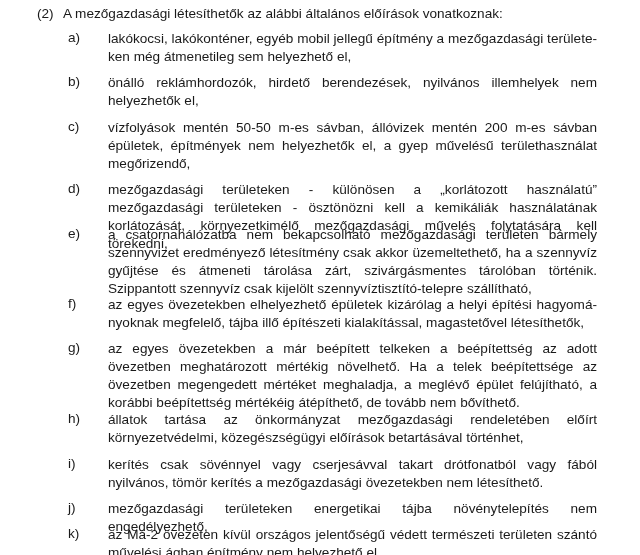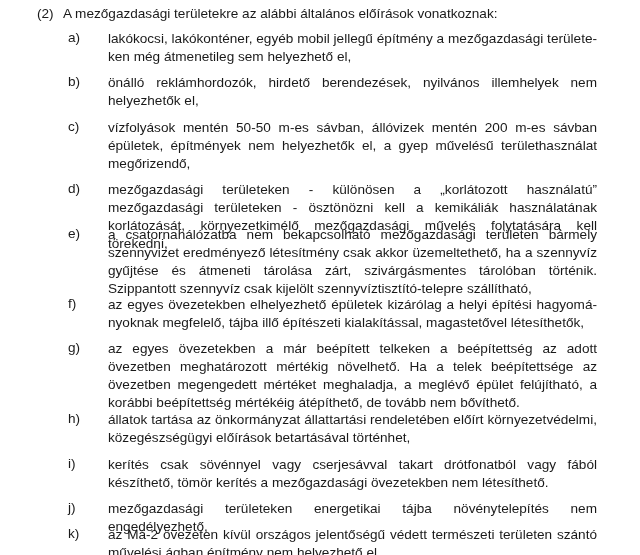--- a/index.html
+++ b/index.html
@@ -10,21 +10,21 @@
   .heading .num { display:inline-block; width:26px; }
   .item { position:absolute; left:68px; width:529px; }
   .item .lbl { position:absolute; left:0; top:0; width:28px; }
   .item .txt { margin-left:40px; line-height:18px; text-align:justify; text-align-last:left; }
 </style>
 </head>
 <body>
 
 <div class="doc">
   <div class="heading">
-    <span class="num">(2)</span><span>A mezőgazdasági területekre az alábbi általános előírások vonatkoznak:</span>
+    <span class="num">(2)</span><span>A mezőgazdasági létesíthetők az alábbi általános előírások vonatkoznak:</span>
   </div>
 
   <div class="item" style="top:30px">
     <span class="lbl">a)</span>
     <div class="txt">lakókocsi, lakókonténer, egyéb mobil jellegű építmény a mezőgazdasági területe­ken még átmenetileg sem helyezhető el,</div>
   </div>
   <div class="item" style="top:74px">
     <span class="lbl">b)</span>
     <div class="txt">önálló reklámhordozók, hirdető berendezések, nyilvános illemhelyek nem helyezhe­tők el,</div>
   </div>
@@ -43,25 +43,25 @@
   <div class="item" style="top:296px">
     <span class="lbl">f)</span>
     <div class="txt">az egyes övezetekben elhelyezhető épületek kizárólag a helyi építési hagyomá­nyoknak megfelelő, tájba illő építészeti kialakítással, magastetővel létesíthetők,</div>
   </div>
   <div class="item" style="top:340px">
     <span class="lbl">g)</span>
     <div class="txt">az egyes övezetekben a már beépített telkeken a beépítettség az adott övezetben meghatározott mértékig növelhető. Ha a telek beépítettsége az övezetben megen­gedett mértéket meghaladja, a meglévő épület felújítható, a korábbi beépítettség mértékéig átépíthető, de tovább nem bővíthető.</div>
   </div>
   <div class="item" style="top:411px">
     <span class="lbl">h)</span>
-    <div class="txt">állatok tartása az önkormányzat állattartási rendeletében előírt környezetvédelmi, közegészségügyi előírások betartásával történhet,</div>
+    <div class="txt">állatok tartása az önkormányzat mezőgazdasági rendeletében előírt környezetvédelmi, közegészségügyi előírások betartásával történhet,</div>
   </div>
   <div class="item" style="top:456px">
     <span class="lbl">i)</span>
-    <div class="txt">kerítés csak sövénnyel vagy cserjesávval takart drótfonatból vagy fából készíthető, tömör kerítés a mezőgazdasági övezetekben nem létesíthető.</div>
+    <div class="txt">kerítés csak sövénnyel vagy cserjesávval takart drótfonatból vagy fából nyilvános, tömör kerítés a mezőgazdasági övezetekben nem létesíthető.</div>
   </div>
   <div class="item" style="top:500px">
     <span class="lbl">j)</span>
     <div class="txt">mezőgazdasági területeken energetikai tájba növénytelepítés nem engedélyezhető,</div>
   </div>
   <div class="item" style="top:526px">
     <span class="lbl">k)</span>
     <div class="txt">az Má-2 övezeten kívül országos jelentőségű védett természeti területen szántó művelési ágban építmény nem helyezhető el,</div>
   </div>
 </div>

